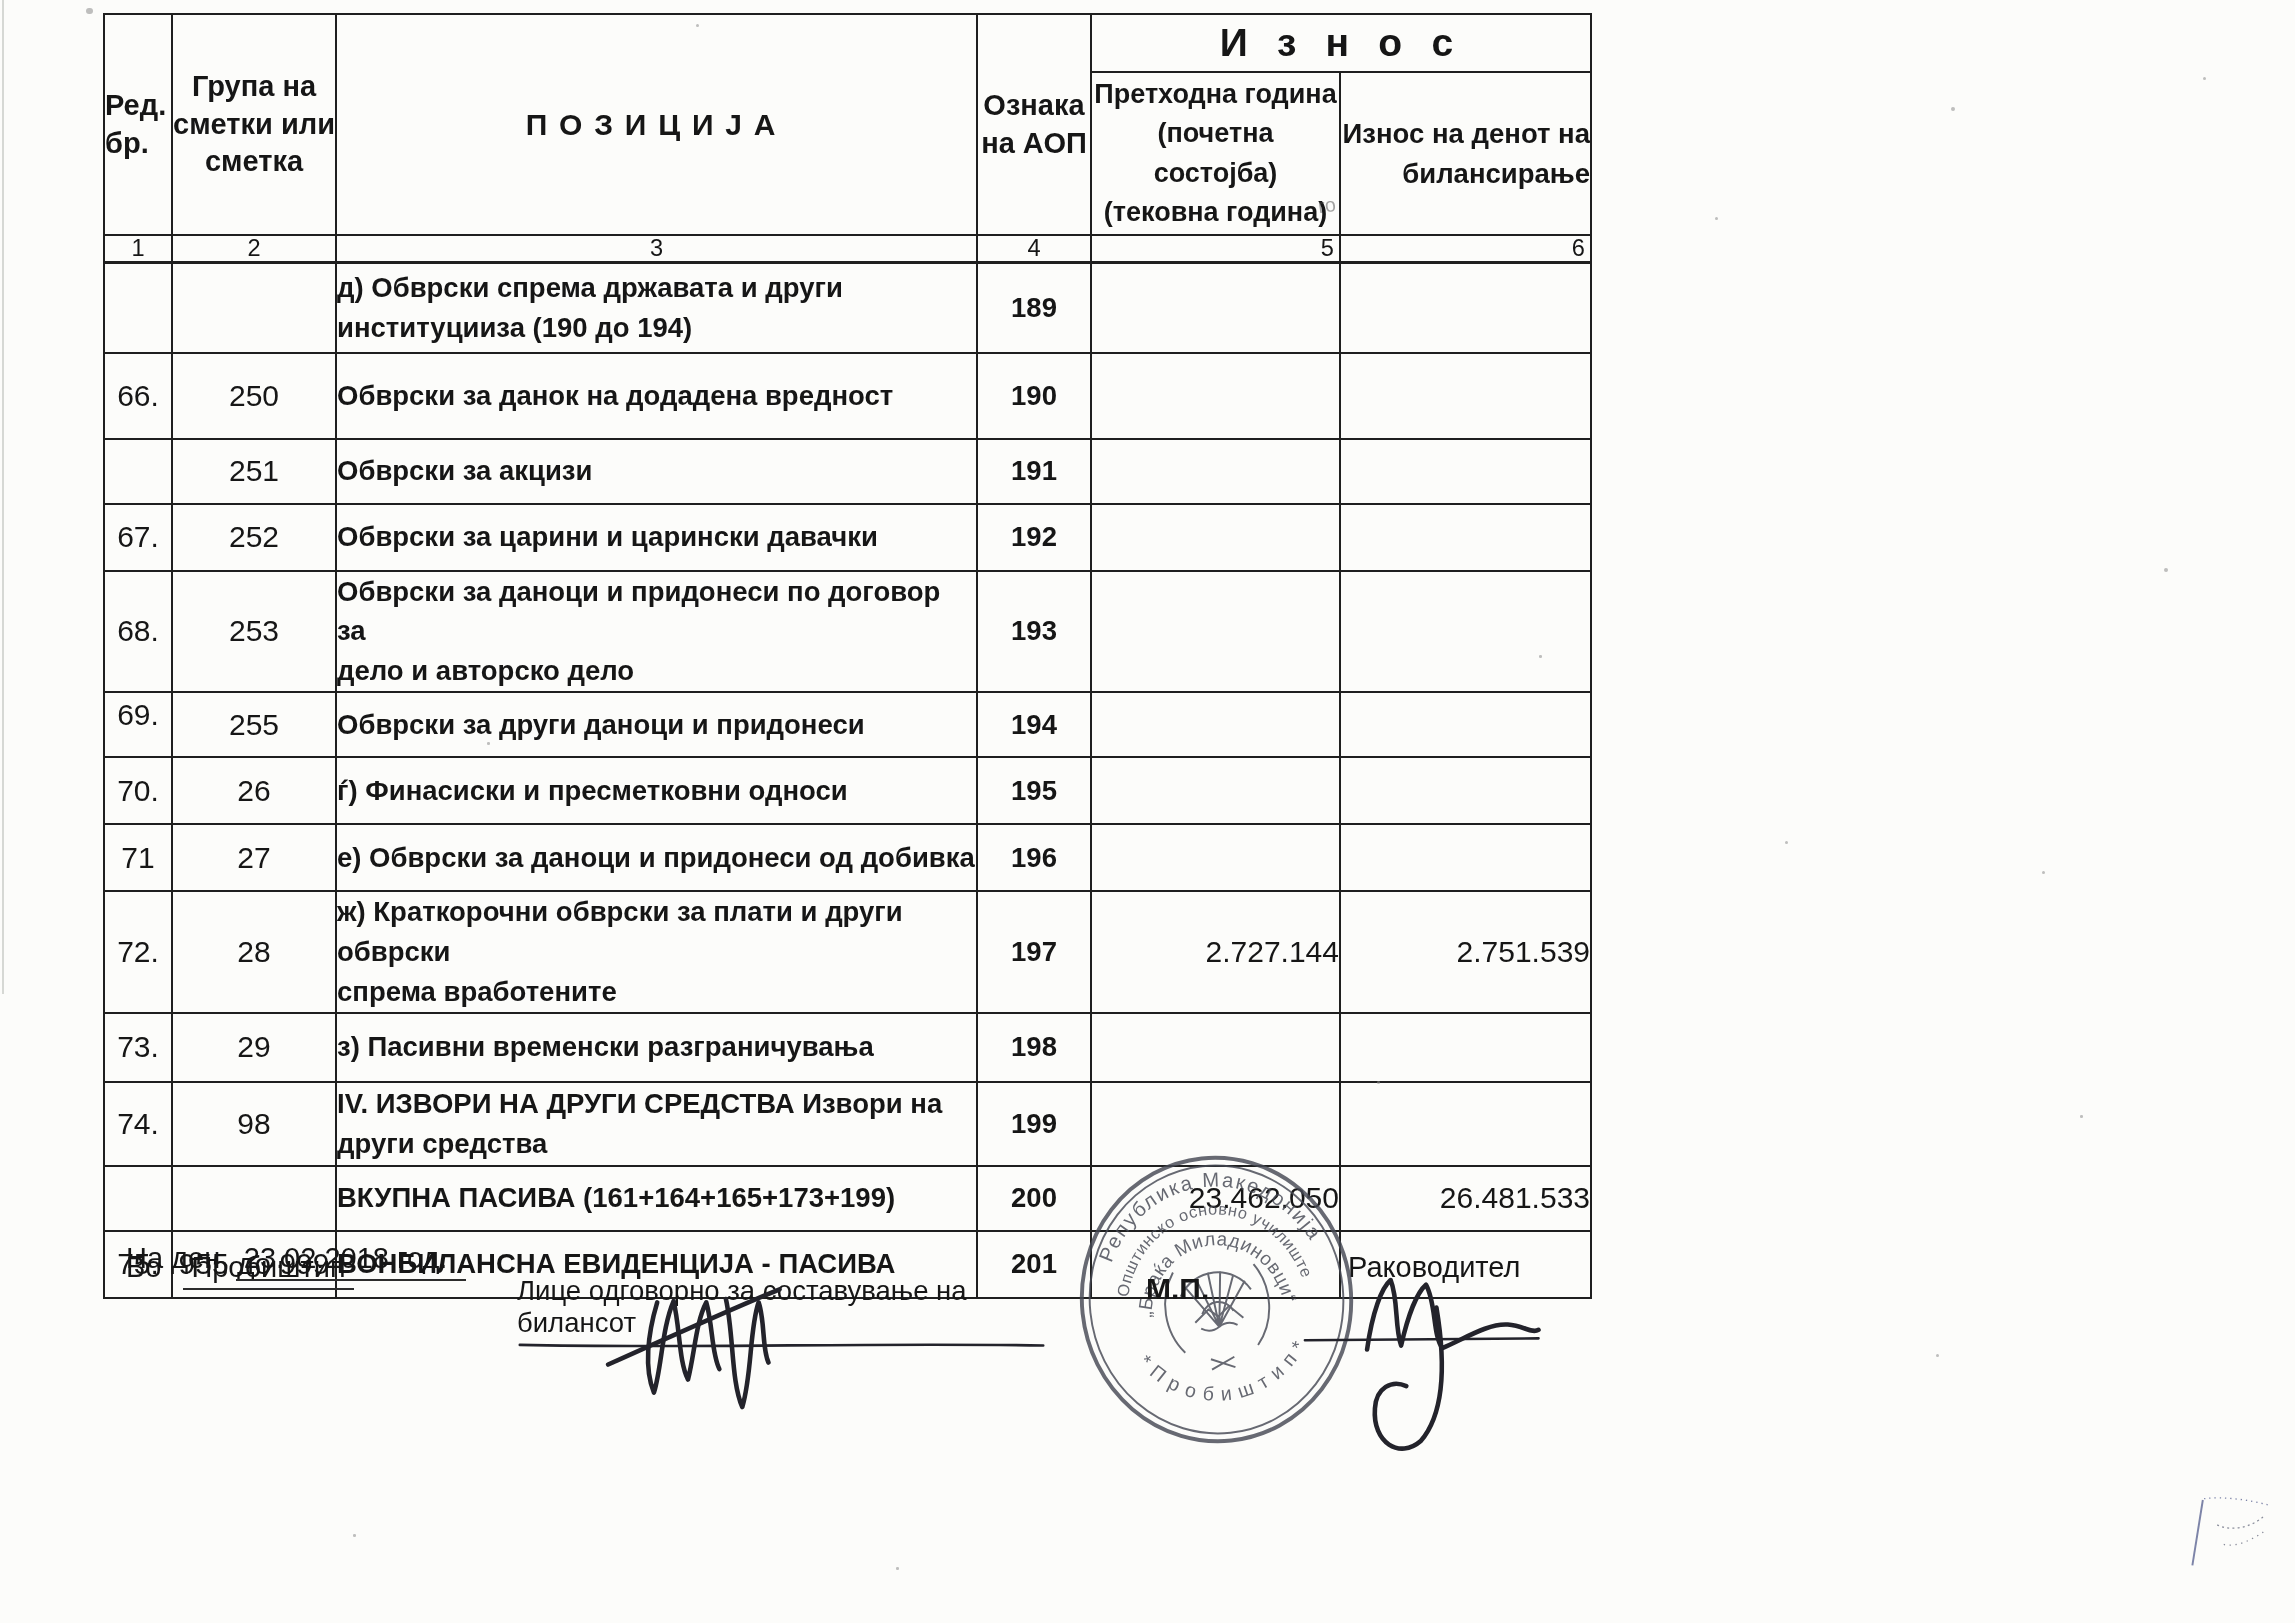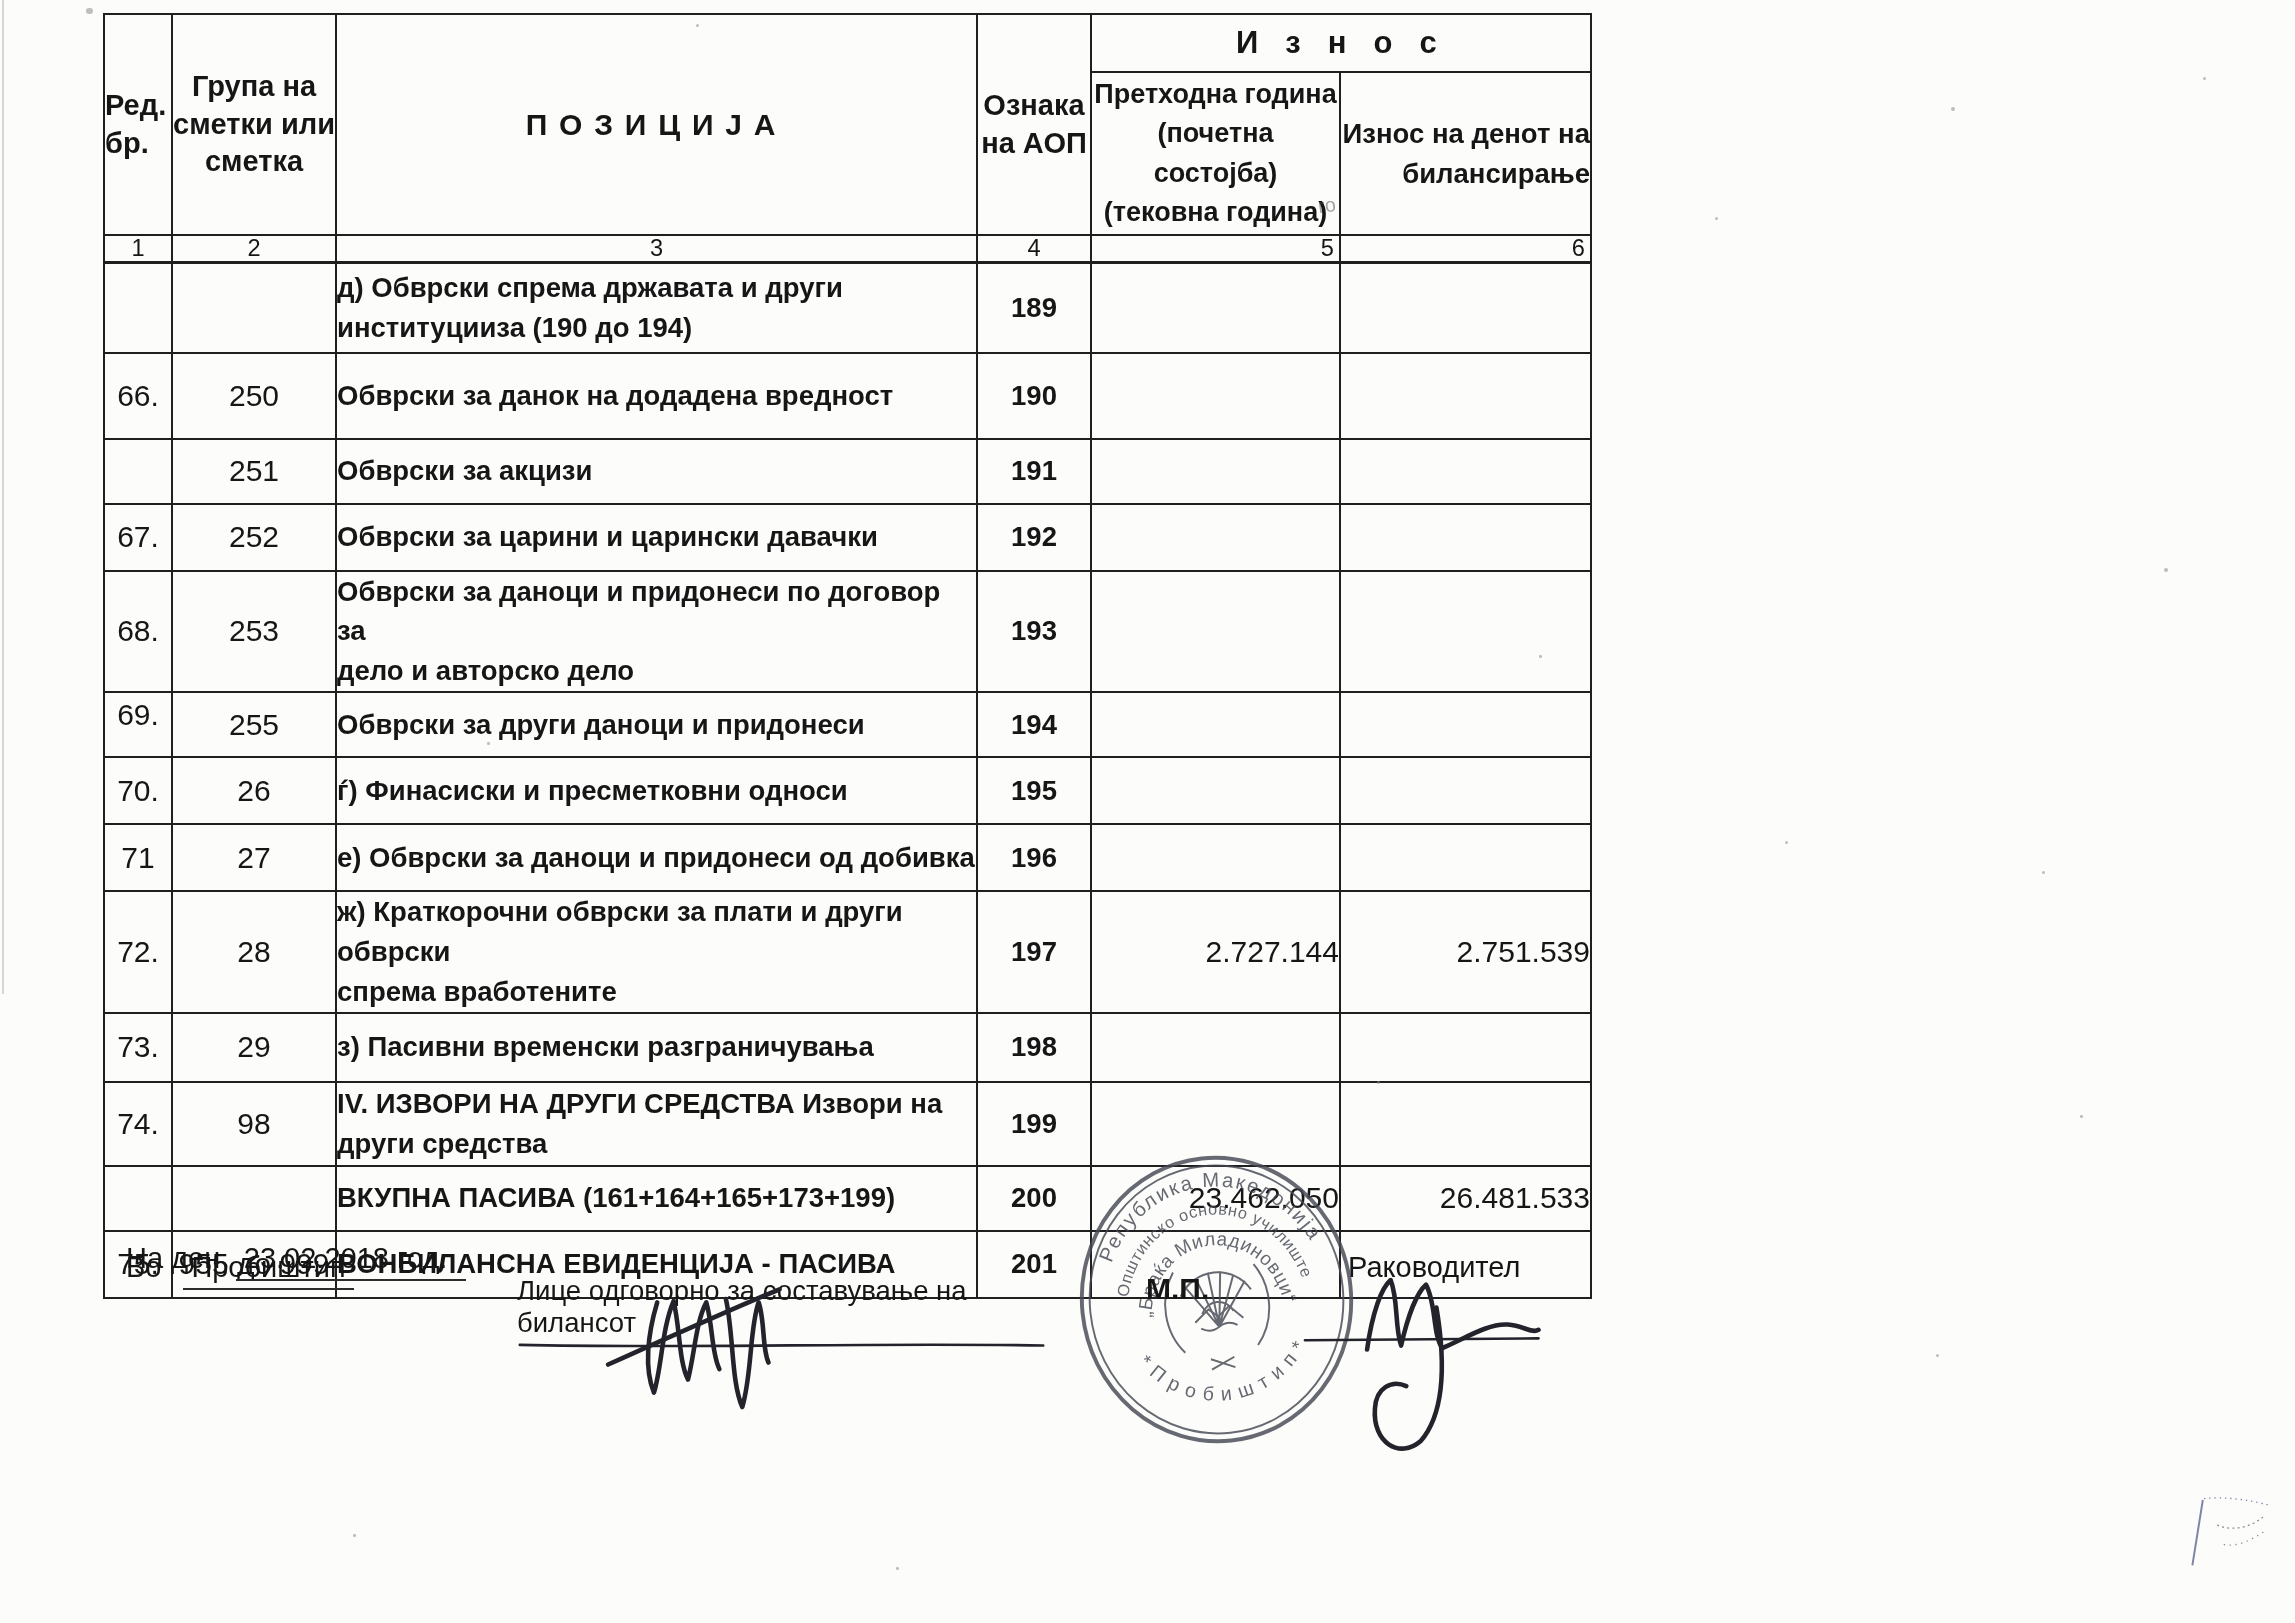--- a/index.html
+++ b/index.html
@@ -23,21 +23,21 @@
     padding:0;
     vertical-align:middle;
     white-space:pre-line;
     overflow:hidden;
   }
   thead th{font-weight:bold;font-size:29px;line-height:1.3;}
   .c1{vertical-align:top;text-align:left;padding:5.2px 2.6px 0 6.5px;}
   .c2{text-align:center;}
   .c3{text-align:center;letter-spacing:11.8px;font-size:30px;}
   .c4{text-align:center;}
-  .ciznos{height:56px;text-align:center;font-size:31px;letter-spacing:9.2px;font-weight:600;border-bottom-width:3.3px;}
+  .ciznos{height:56px;text-align:center;font-size:39px;letter-spacing:9.2px;font-weight:600;border-bottom-width:3.3px;}
   .c5h{height:161px;vertical-align:top;font-size:27px;padding-top:9.2px;line-height:1.45;}
   .c6h{height:161px;vertical-align:top;text-align:right;font-size:27.5px;padding:9.2px 15.7px 0 0;line-height:1.45;}
   tr.numsrow th{height:25px;font-size:23.6px;font-weight:400;text-align:center;line-height:1;border-bottom-width:3.9px;}
   tr.numsrow th.nr-right{text-align:right;padding-right:5.2px;}
   tbody td{border-top-width:3.3px;border-bottom-width:3.3px;}
   td.no{ text-align:center;font-size:30px;font-weight:400;}
   td.grp{text-align:center;font-size:30px;font-weight:400;}
   td.pos{text-align:left;font-size:27.5px;font-weight:700;padding:3.9px 6.5px 3.9px 9.2px;line-height:1.45;}
   td.aop{text-align:center;font-size:27.5px;font-weight:700;}
   td.amt{text-align:right;font-size:30px;font-weight:400;padding-right:18.3px;}

